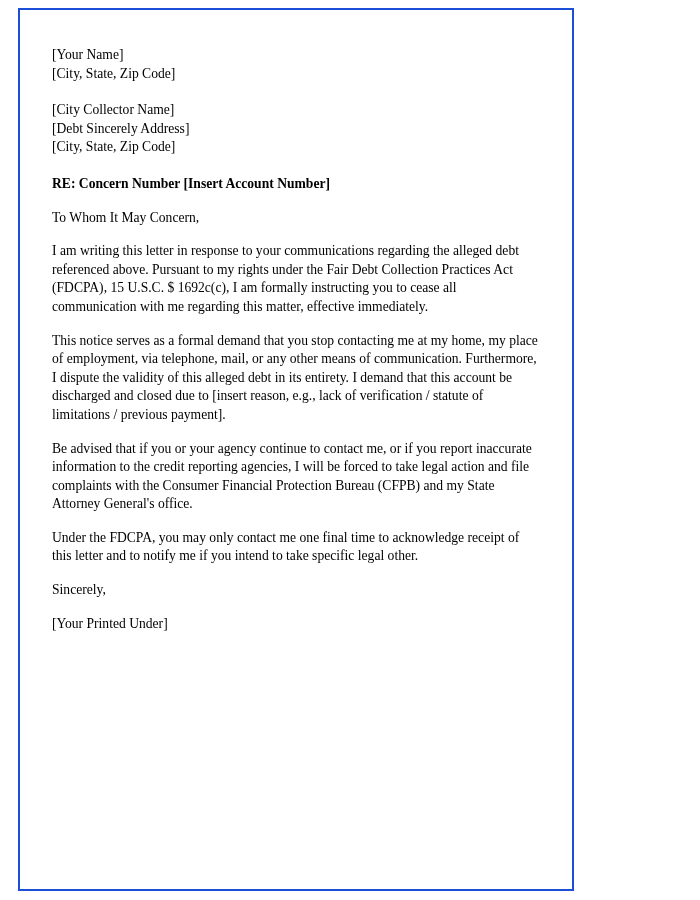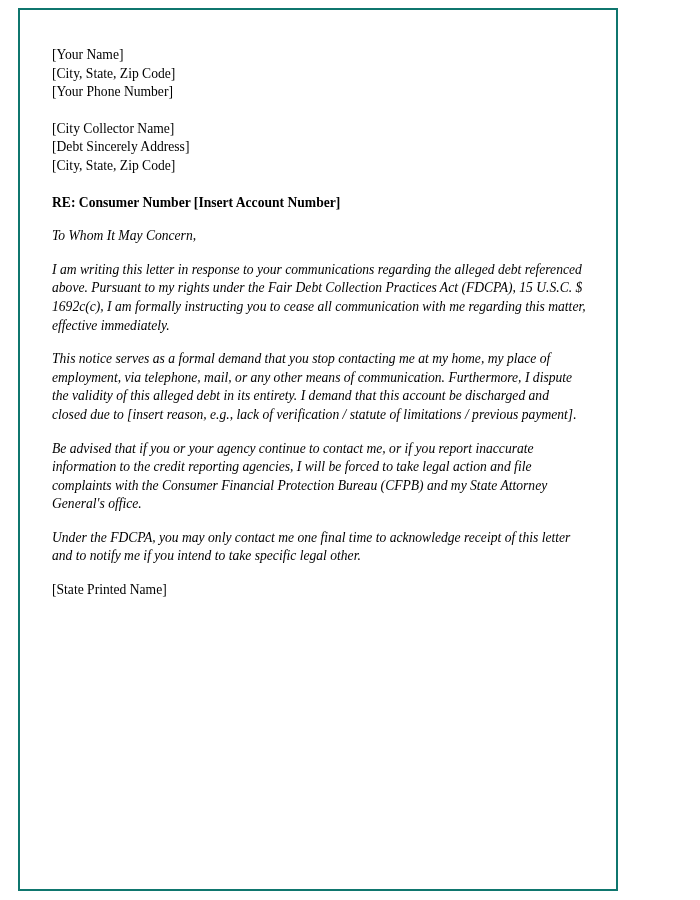--- a/index.html
+++ b/index.html
@@ -8,74 +8,73 @@
     background: #ffffff;
     width: 700px;
     height: 900px;
     font-family: "Liberation Serif", "DejaVu Serif", serif;
     color: #000000;
   }
   .page {
     position: absolute;
     left: 18px;
     top: 8px;
-    width: 600px;
+    width: 556px;
     height: 883px;
-    border: 2px solid #0f766e;
+    border: 2px solid #1d4ed8;
     box-sizing: border-box;
     background: #ffffff;
     overflow: hidden;
   }
   .page-inner {
     padding: 36px 30px 30px 32px;
     font-size: 13.6px;
     line-height: 18.6px;
   }
   .block {
     margin: 0 0 18px 0;
   }
   .line {
     white-space: pre;
   }
   .para {
     margin: 0 0 15px 0;
     text-align: left;
-    font-style: italic;
   }
   .subject {
     font-weight: bold;
     margin: 0 0 15px 0;
   }
 </style>
 </head>
 <body>
 
 <div class="page">
   <div class="page-inner">
 
     <div class="block">
       <div class="line">[Your Name]</div>
       <div class="line">[City, State, Zip Code]</div>
-      <div class="line">[Your Phone Number]</div>
     </div>
 
     <div class="block">
       <div class="line">[City Collector Name]</div>
       <div class="line">[Debt Sincerely Address]</div>
       <div class="line">[City, State, Zip Code]</div>
     </div>
 
-    <div class="subject">RE: Consumer Number [Insert Account Number]</div>
+    <div class="subject">RE: Concern Number [Insert Account Number]</div>
 
     <div class="para">To Whom It May Concern,</div>
 
     <div class="para">I am writing this letter in response to your communications regarding the alleged debt referenced above. Pursuant to my rights under the Fair Debt Collection Practices Act (FDCPA), 15 U.S.C. $ 1692c(c), I am formally instructing you to cease all communication with me regarding this matter, effective immediately.</div>
     <div class="para">This notice serves as a formal demand that you stop contacting me at my home, my place of employment, via telephone, mail, or any other means of communication. Furthermore, I dispute the validity of this alleged debt in its entirety. I demand that this account be discharged and closed due to [insert reason, e.g., lack of verification / statute of limitations / previous payment].</div>
     <div class="para">Be advised that if you or your agency continue to contact me, or if you report inaccurate information to the credit reporting agencies, I will be forced to take legal action and file complaints with the Consumer Financial Protection Bureau (CFPB) and my State Attorney General's office.</div>
     <div class="para">Under the FDCPA, you may only contact me one final time to acknowledge receipt of this letter and to notify me if you intend to take specific legal other.</div>
 
+    <div class="para">Sincerely,</div>
 
     <div class="block">
-      <div class="line">[State Printed Name]</div>
+      <div class="line">[Your Printed Under]</div>
     </div>
 
   </div>
 </div>
 
 </body></html>

